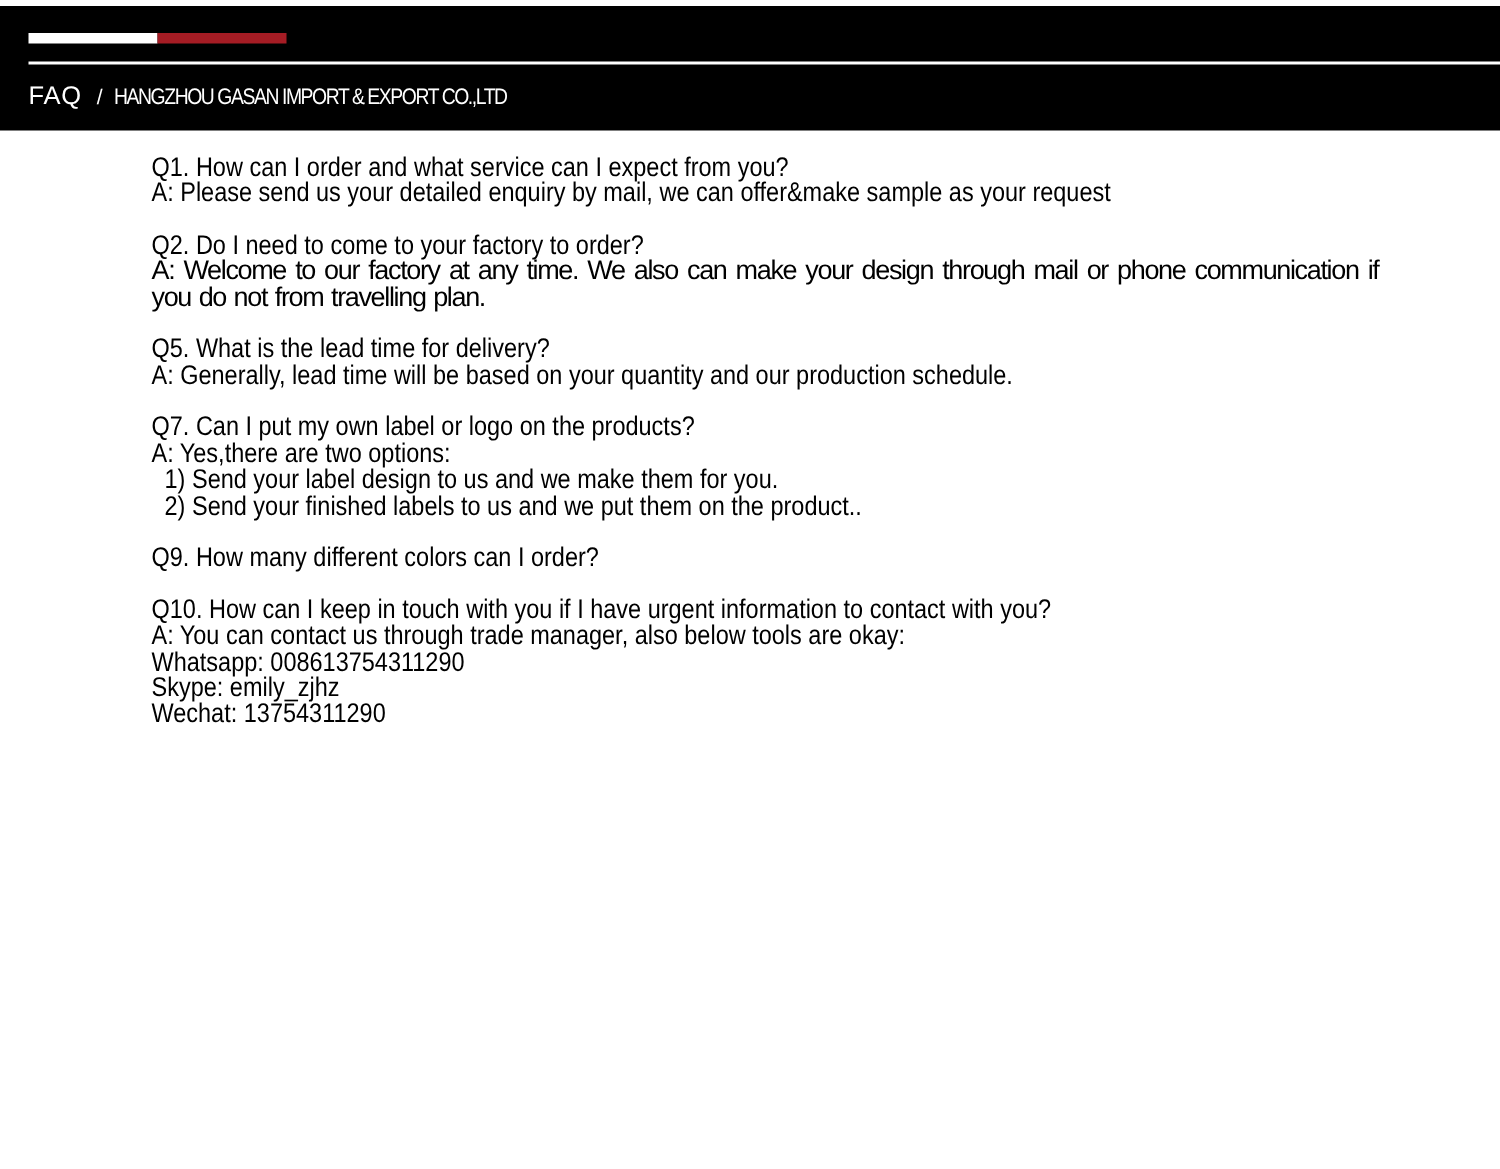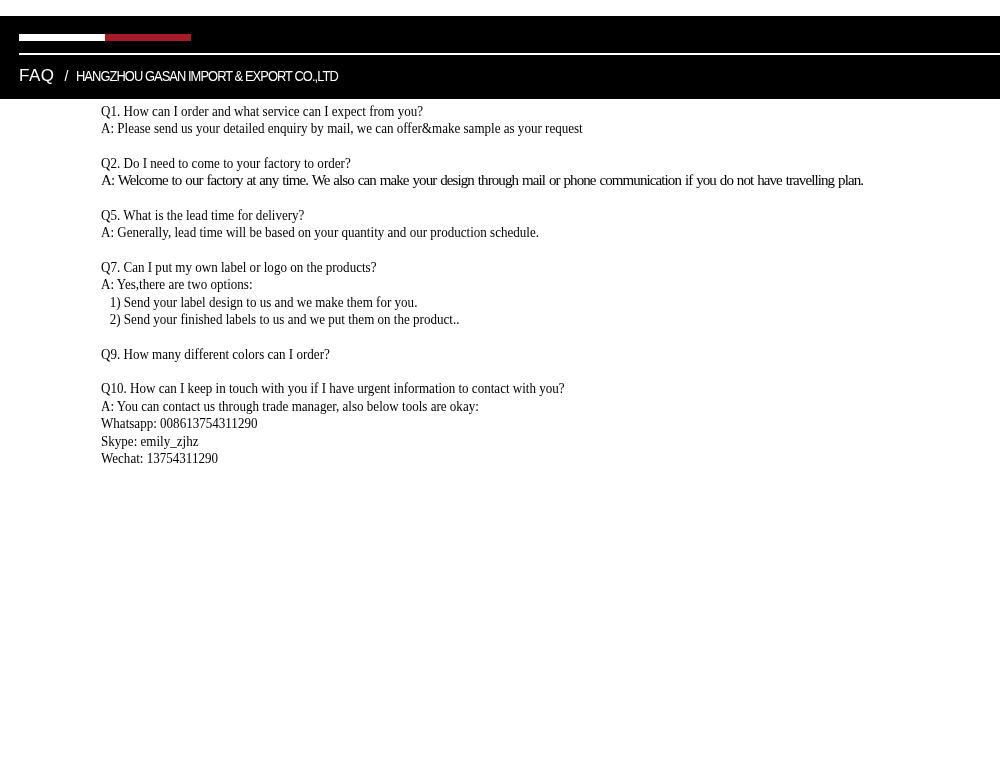--- a/index.html
+++ b/index.html
@@ -9,21 +9,21 @@
     }
     body {
       width: 1000px;
       height: 779px;
       position: relative;
       overflow: hidden;
       font-family: "Liberation Sans", sans-serif;
     }
     .header {
       position: absolute;
-      left: 0; top: 16px;
+      left: 0; top: 4px;
       width: 1000px;
       height: 83px;
       background: #000000;
     }
     .bar-white {
       position: absolute;
       left: 19px; top: 18px;
       width: 86px; height: 7px;
       background: #ffffff;
     }
@@ -62,22 +62,22 @@
       letter-spacing: -1.1px;
       transform: scaleX(0.86);
       transform-origin: left center;
     }
     .faq-body {
       position: absolute;
       left: 101px;
       top: 103px;
       width: 818px;
       color: #000000;
-      font-family: Liberation Serif, serif;
-      font-size: 15px;
+      font-family: Liberation Sans, sans-serif;
+      font-size: 18px;
       line-height: 17.4px;
     }
     .faq-item {
       margin: 0 0 17.2px 0;
     }
     .line {
       display: block;
       white-space: nowrap;
       transform: scaleX(0.87);
       transform-origin: left center;
@@ -111,21 +111,21 @@
 
 <div class="faq-body">
 
   <div class="faq-item">
     <span class="line">Q1. How can I order and what service can I expect from you?</span>
     <span class="line">A:  Please send us your detailed enquiry by mail, we can offer&amp;make sample as your request</span>
   </div>
 
   <div class="faq-item">
     <span class="line">Q2. Do I need to come to your factory to order?</span>
-    <span class="line justify">A:  Welcome to our factory at any time. We also can make your design through mail or phone communication if you do not have travelling plan.</span>
+    <span class="line justify">A:  Welcome to our factory at any time. We also can make your design through mail or phone communication if you do not from travelling plan.</span>
   </div>
 
 
 
   <div class="faq-item">
     <span class="line">Q5. What is the lead time for delivery?</span>
     <span class="line">A:  Generally, lead time will be based on your quantity and our production schedule.</span>
   </div>
 
 

